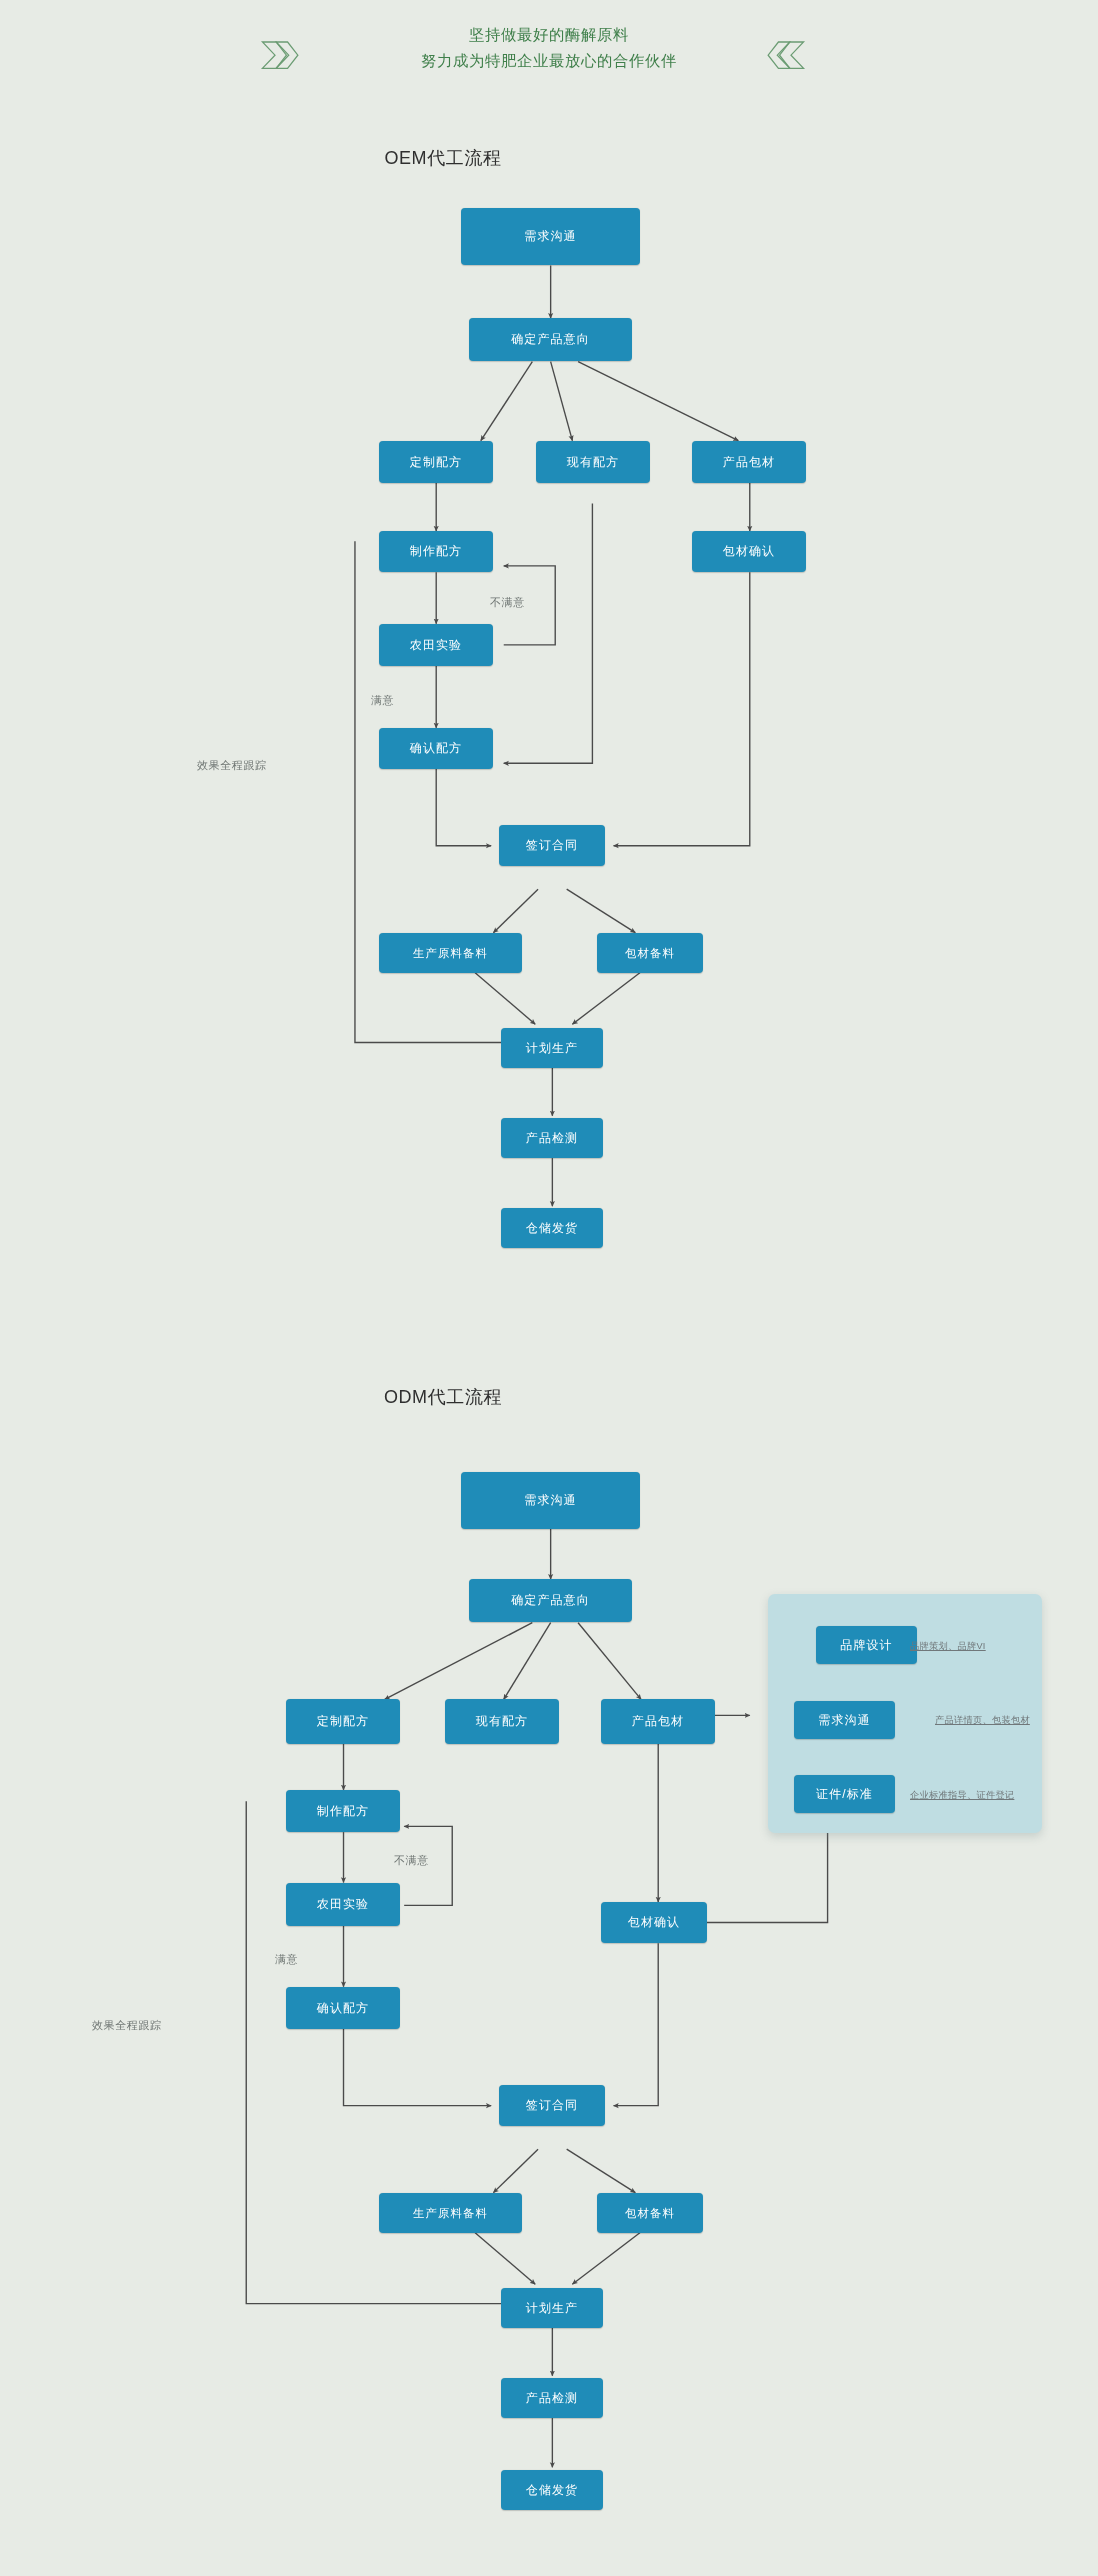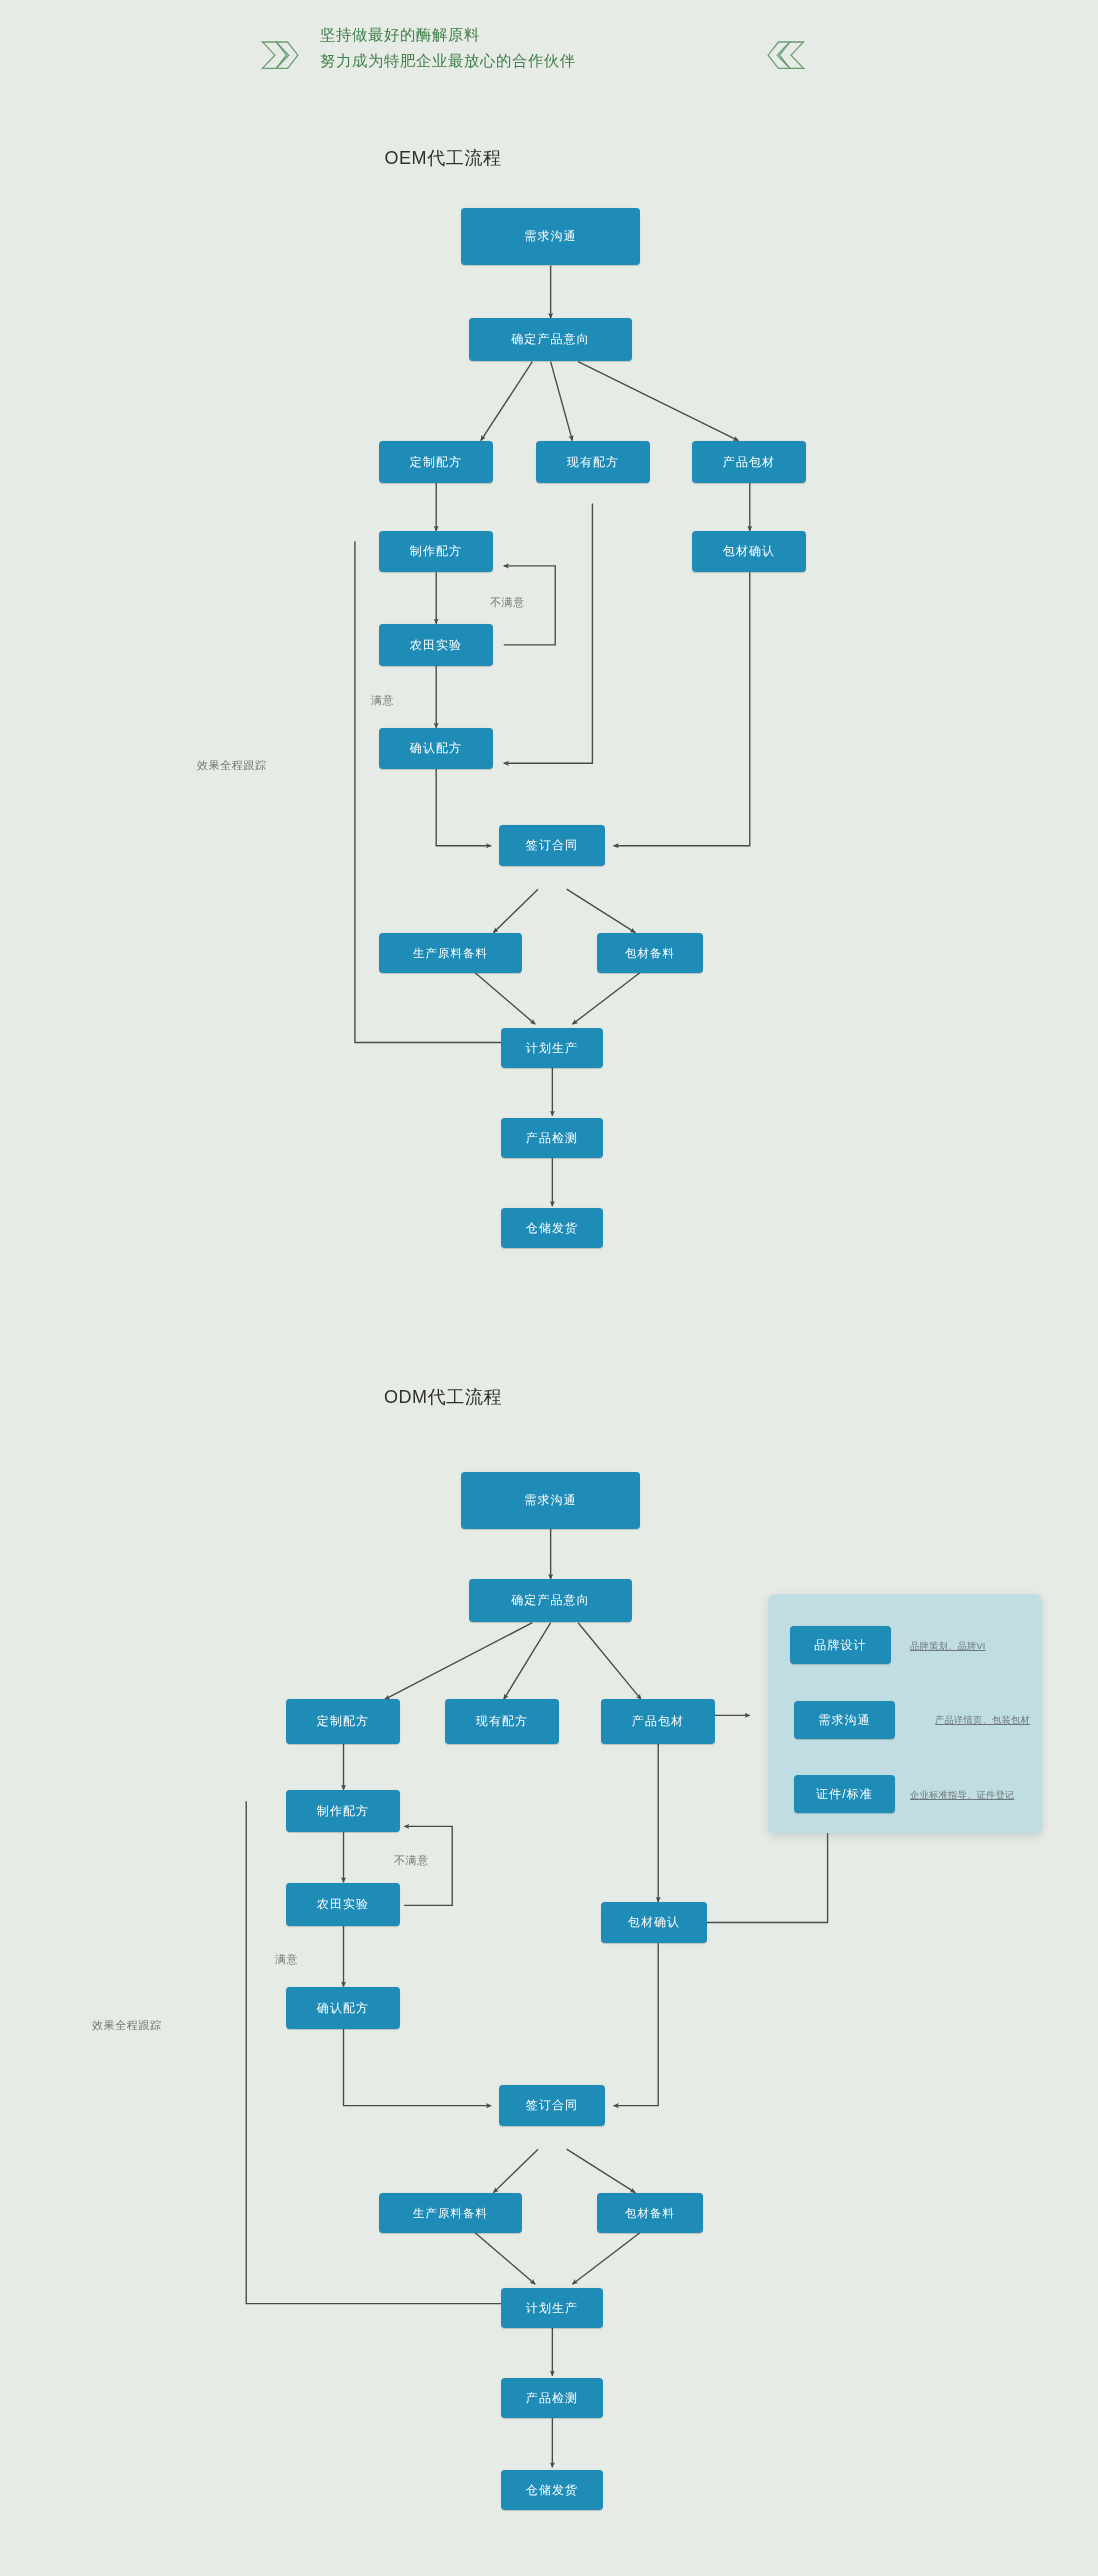--- a/index.html
+++ b/index.html
@@ -9,21 +9,21 @@
     font-family:"Liberation Sans","DejaVu Sans",sans-serif;
     position:relative;overflow:hidden;
   }
   .stage{position:absolute;left:0;top:0;width:1099px;height:2576px;}
   svg.lines{position:absolute;left:0;top:0;width:1099px;height:2576px;pointer-events:none;}
 
   
   .banner{position:absolute;left:0;top:0;width:1099px;height:109px;}
   .banner-text{
     position:absolute;left:320px;top:22px;width:458px;
-    text-align:left;color:#3f7f4a;font-size:15.4px;line-height:26px;
+    text-align:center;color:#3f7f4a;font-size:15.4px;line-height:26px;
     letter-spacing:0.6px;
   }
   .banner-text div{white-space:nowrap;}
   .chev{position:absolute;top:34px;}
   .chev.left{left:259px;}
   .chev.right{left:767px;}
 
   
   .sec-title{
     position:absolute;text-align:center;width:886px;left:0;
@@ -198,21 +198,21 @@
   <div class="node sm" style="left:597px;top:2193px;width:106px;height:40px;">包材备料</div>
 
   <div class="node" style="left:501px;top:2288px;width:102px;height:40px;">计划生产</div>
 
   <div class="node" style="left:501px;top:2378px;width:102px;height:40px;">产品检测</div>
 
   <div class="node" style="left:501px;top:2470px;width:102px;height:40px;">仓储发货</div>
 
   <div class="panel" style="left:768px;top:1594px;width:274px;height:239px;"></div>
 
-  <div class="node" style="left:790px;top:1626px;width:101px;height:38px;">品牌设计</div>
+  <div class="node" style="left:816px;top:1626px;width:101px;height:38px;">品牌设计</div>
   <div class="panel-desc" style="left:910px;top:1640px;">品牌策划、品牌VI</div>
 
   <div class="node" style="left:794px;top:1701px;width:101px;height:38px;">需求沟通</div>
   <div class="panel-desc" style="left:910px;top:1714px;margin-left:25px;">产品详情页、包装包材</div>
 
   <div class="node" style="left:794px;top:1775px;width:101px;height:38px;">证件/标准</div>
   <div class="panel-desc" style="left:910px;top:1789px;">企业标准指导、证件登记</div>
 
 </div>
 

